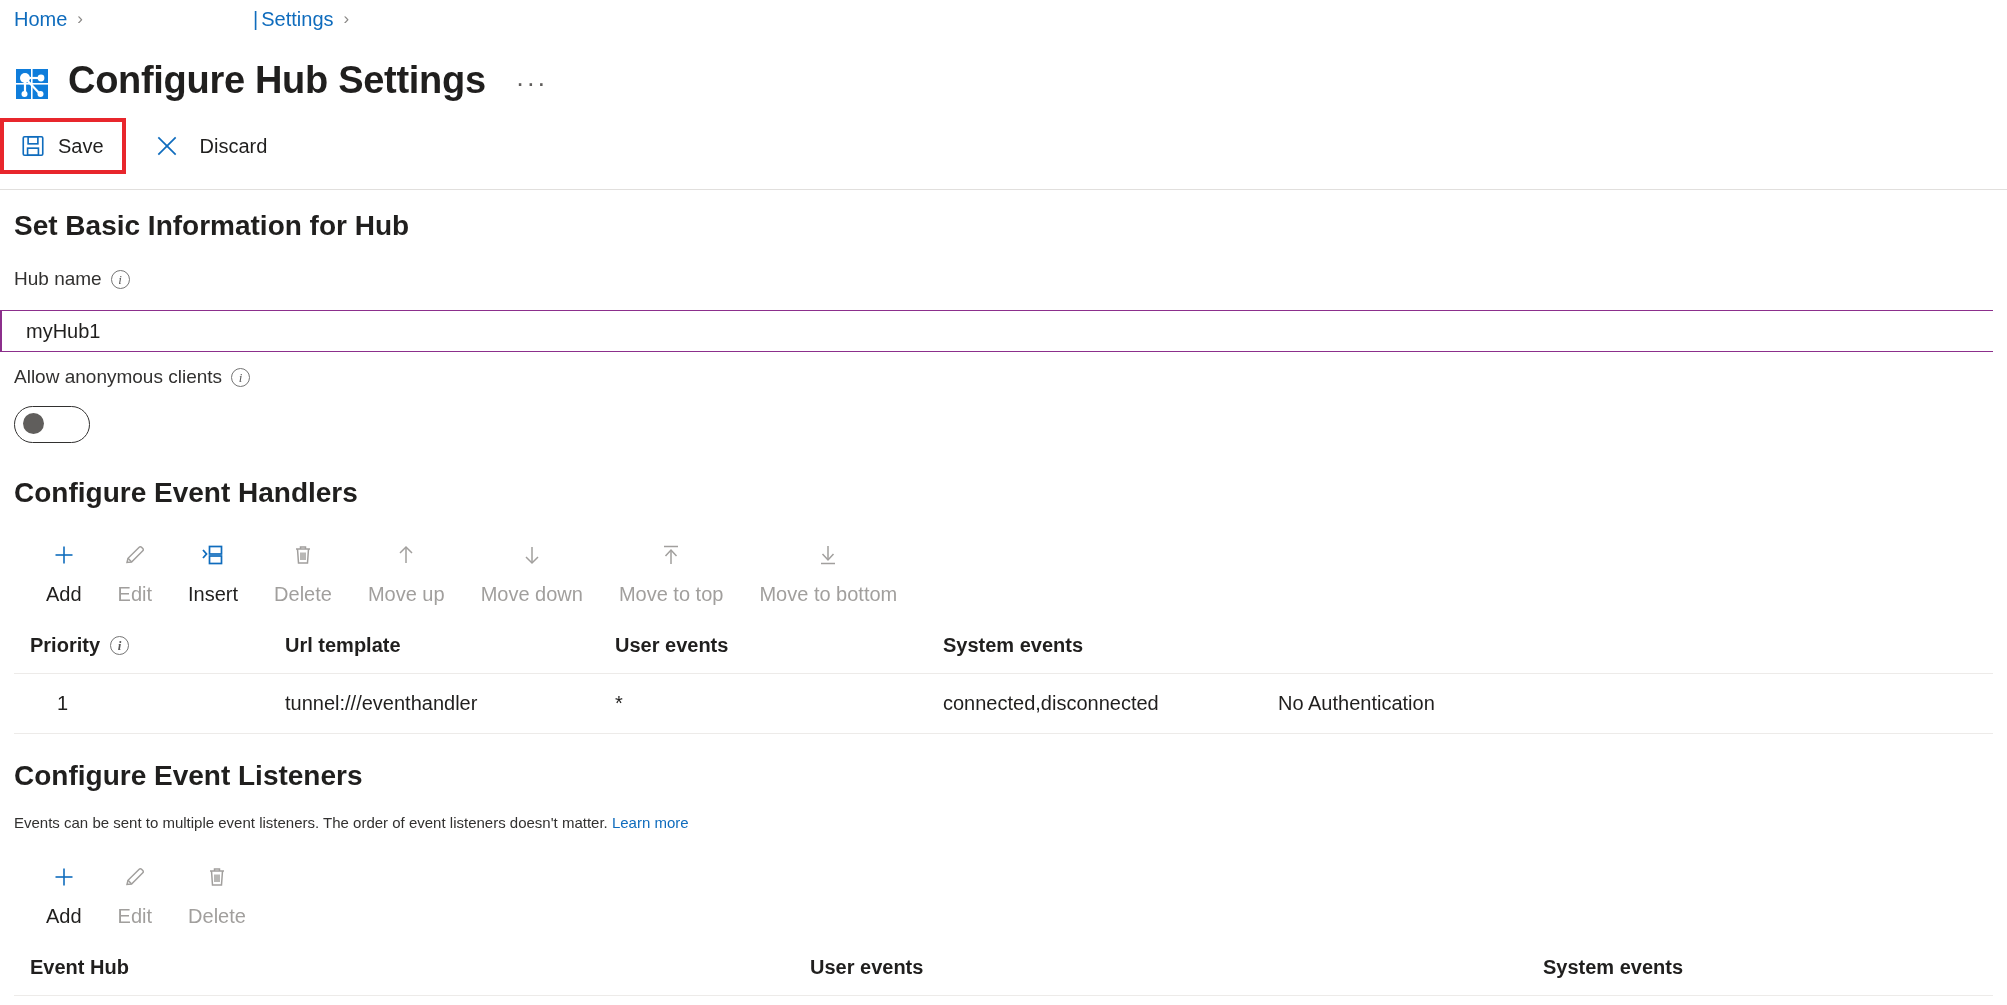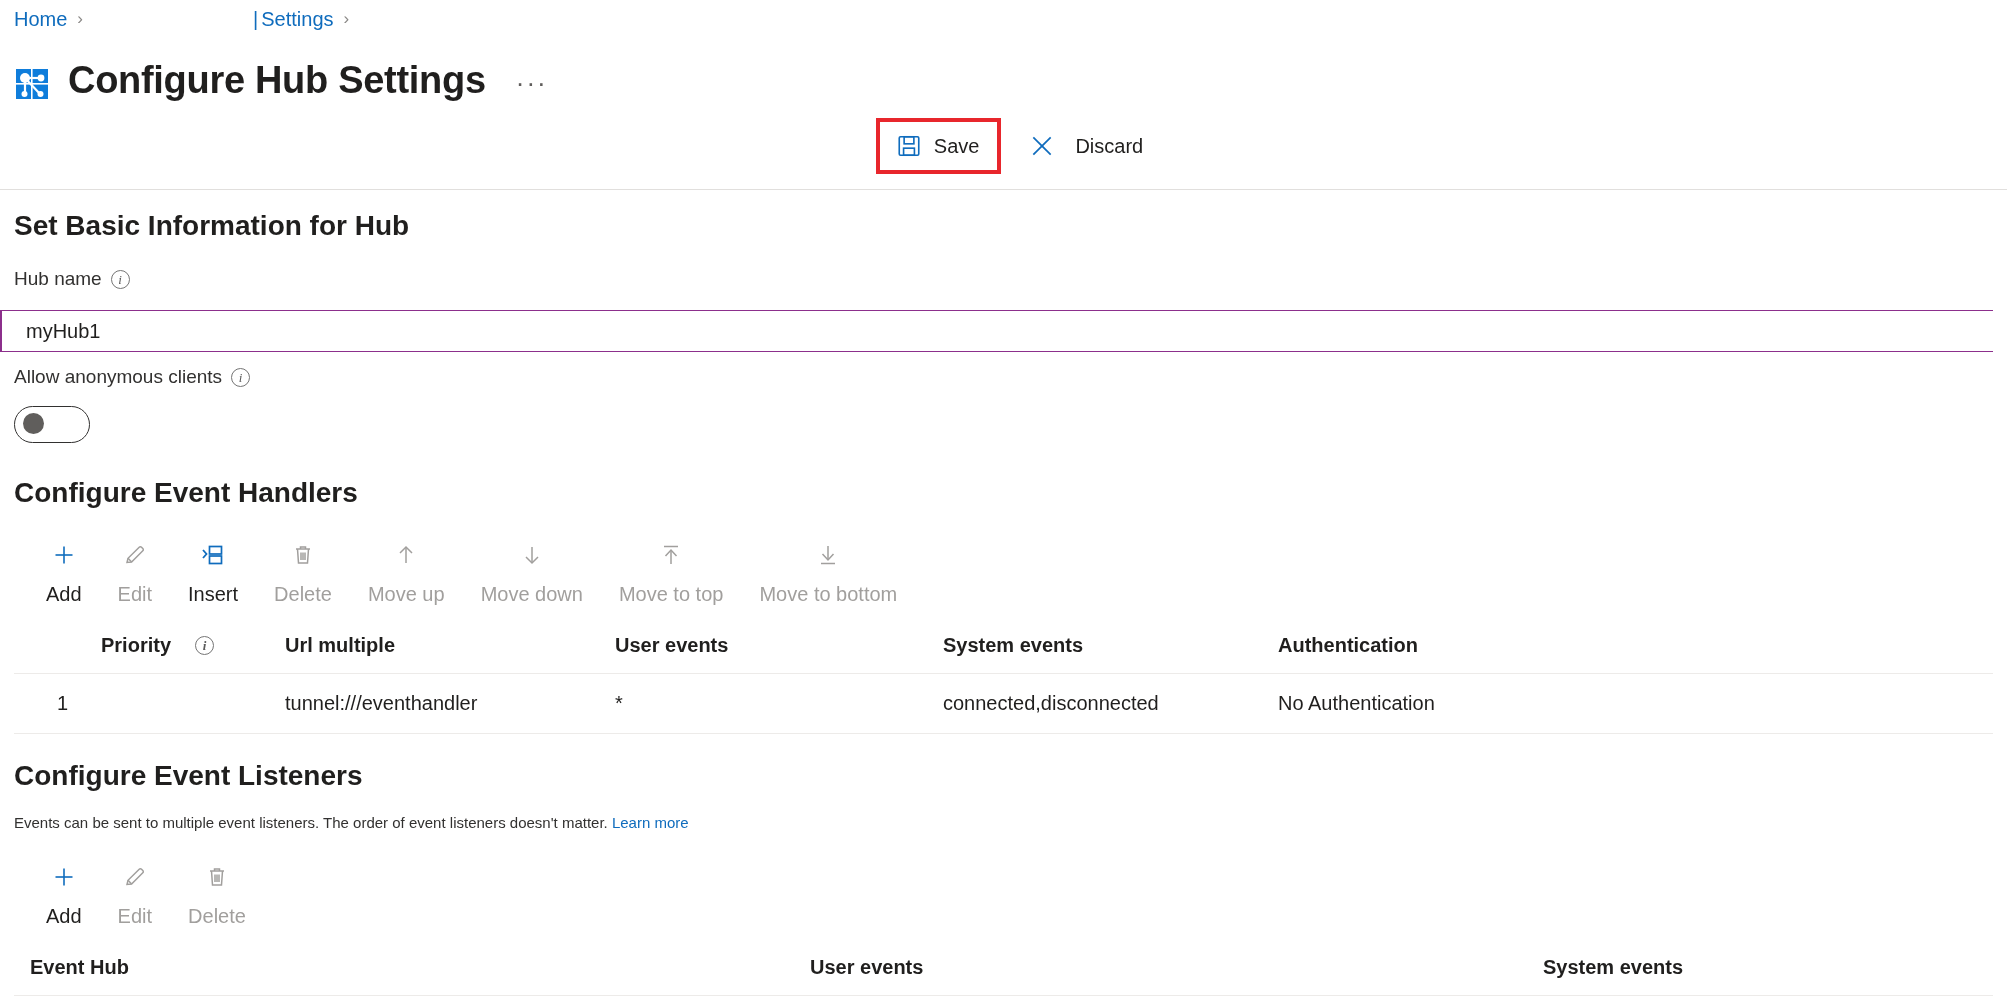--- a/index.html
+++ b/index.html
@@ -65,24 +65,23 @@
     cursor: pointer;
     line-height: 10px;
     padding-bottom: 14px;
   }
 
   
   .commandbar {
     display: flex;
     align-items: center;
     height: 60px;
-    padding-left: 26px;
+    padding-left: 0;
     margin-top: 14px;
     position: relative;
-    justify-content: center;
   }
   .cmd-btn {
     display: flex;
     align-items: center;
     gap: 12px;
     padding: 6px 14px;
     font-size: 20px;
     color: #201f1e;
     cursor: pointer;
     background: transparent;
@@ -211,21 +210,21 @@
     align-items: center;
   }
   .tbl-row {
     display: flex;
     font-size: 20px;
     color: #201f1e;
     padding: 18px 0 18px 16px;
     border-bottom: 1px solid #edebe9;
     align-items: center;
   }
-  .th-with-info { display: flex; align-items: center; gap: 24px; justify-content: center; }
+  .th-with-info { display: flex; align-items: center; gap: 10px; }
 
   .c-priority  { width: 255px; }
   .c-url       { width: 330px; }
   .c-userev    { width: 328px; }
   .c-sysev     { width: 335px; }
   .c-auth      { flex: 1; }
   .row-priority { width: 255px; padding-left: 27px; }
 
   .c-evhub  { width: 780px; }
   .c-euserev{ width: 733px; }
@@ -404,24 +403,23 @@
       <span>Move to bottom</span>
     </button>
   </div>
 
   <div class="tbl">
     <div class="tbl-head">
       <div class="c-priority th-with-info">
         <span>Priority</span>
         <span class="info-icon">i</span>
       </div>
-      <div class="c-url">Url multiple</div>
+      <div class="c-url">Url template</div>
       <div class="c-userev">User events</div>
       <div class="c-sysev">System events</div>
-      <div class="c-auth">Authentication</div>
     </div>
     <div class="tbl-row">
       <div class="row-priority">1</div>
       <div class="c-url">tunnel:///eventhandler</div>
       <div class="c-userev">*</div>
       <div class="c-sysev">connected,disconnected</div>
       <div class="c-auth">No Authentication</div>
     </div>
   </div>
 

